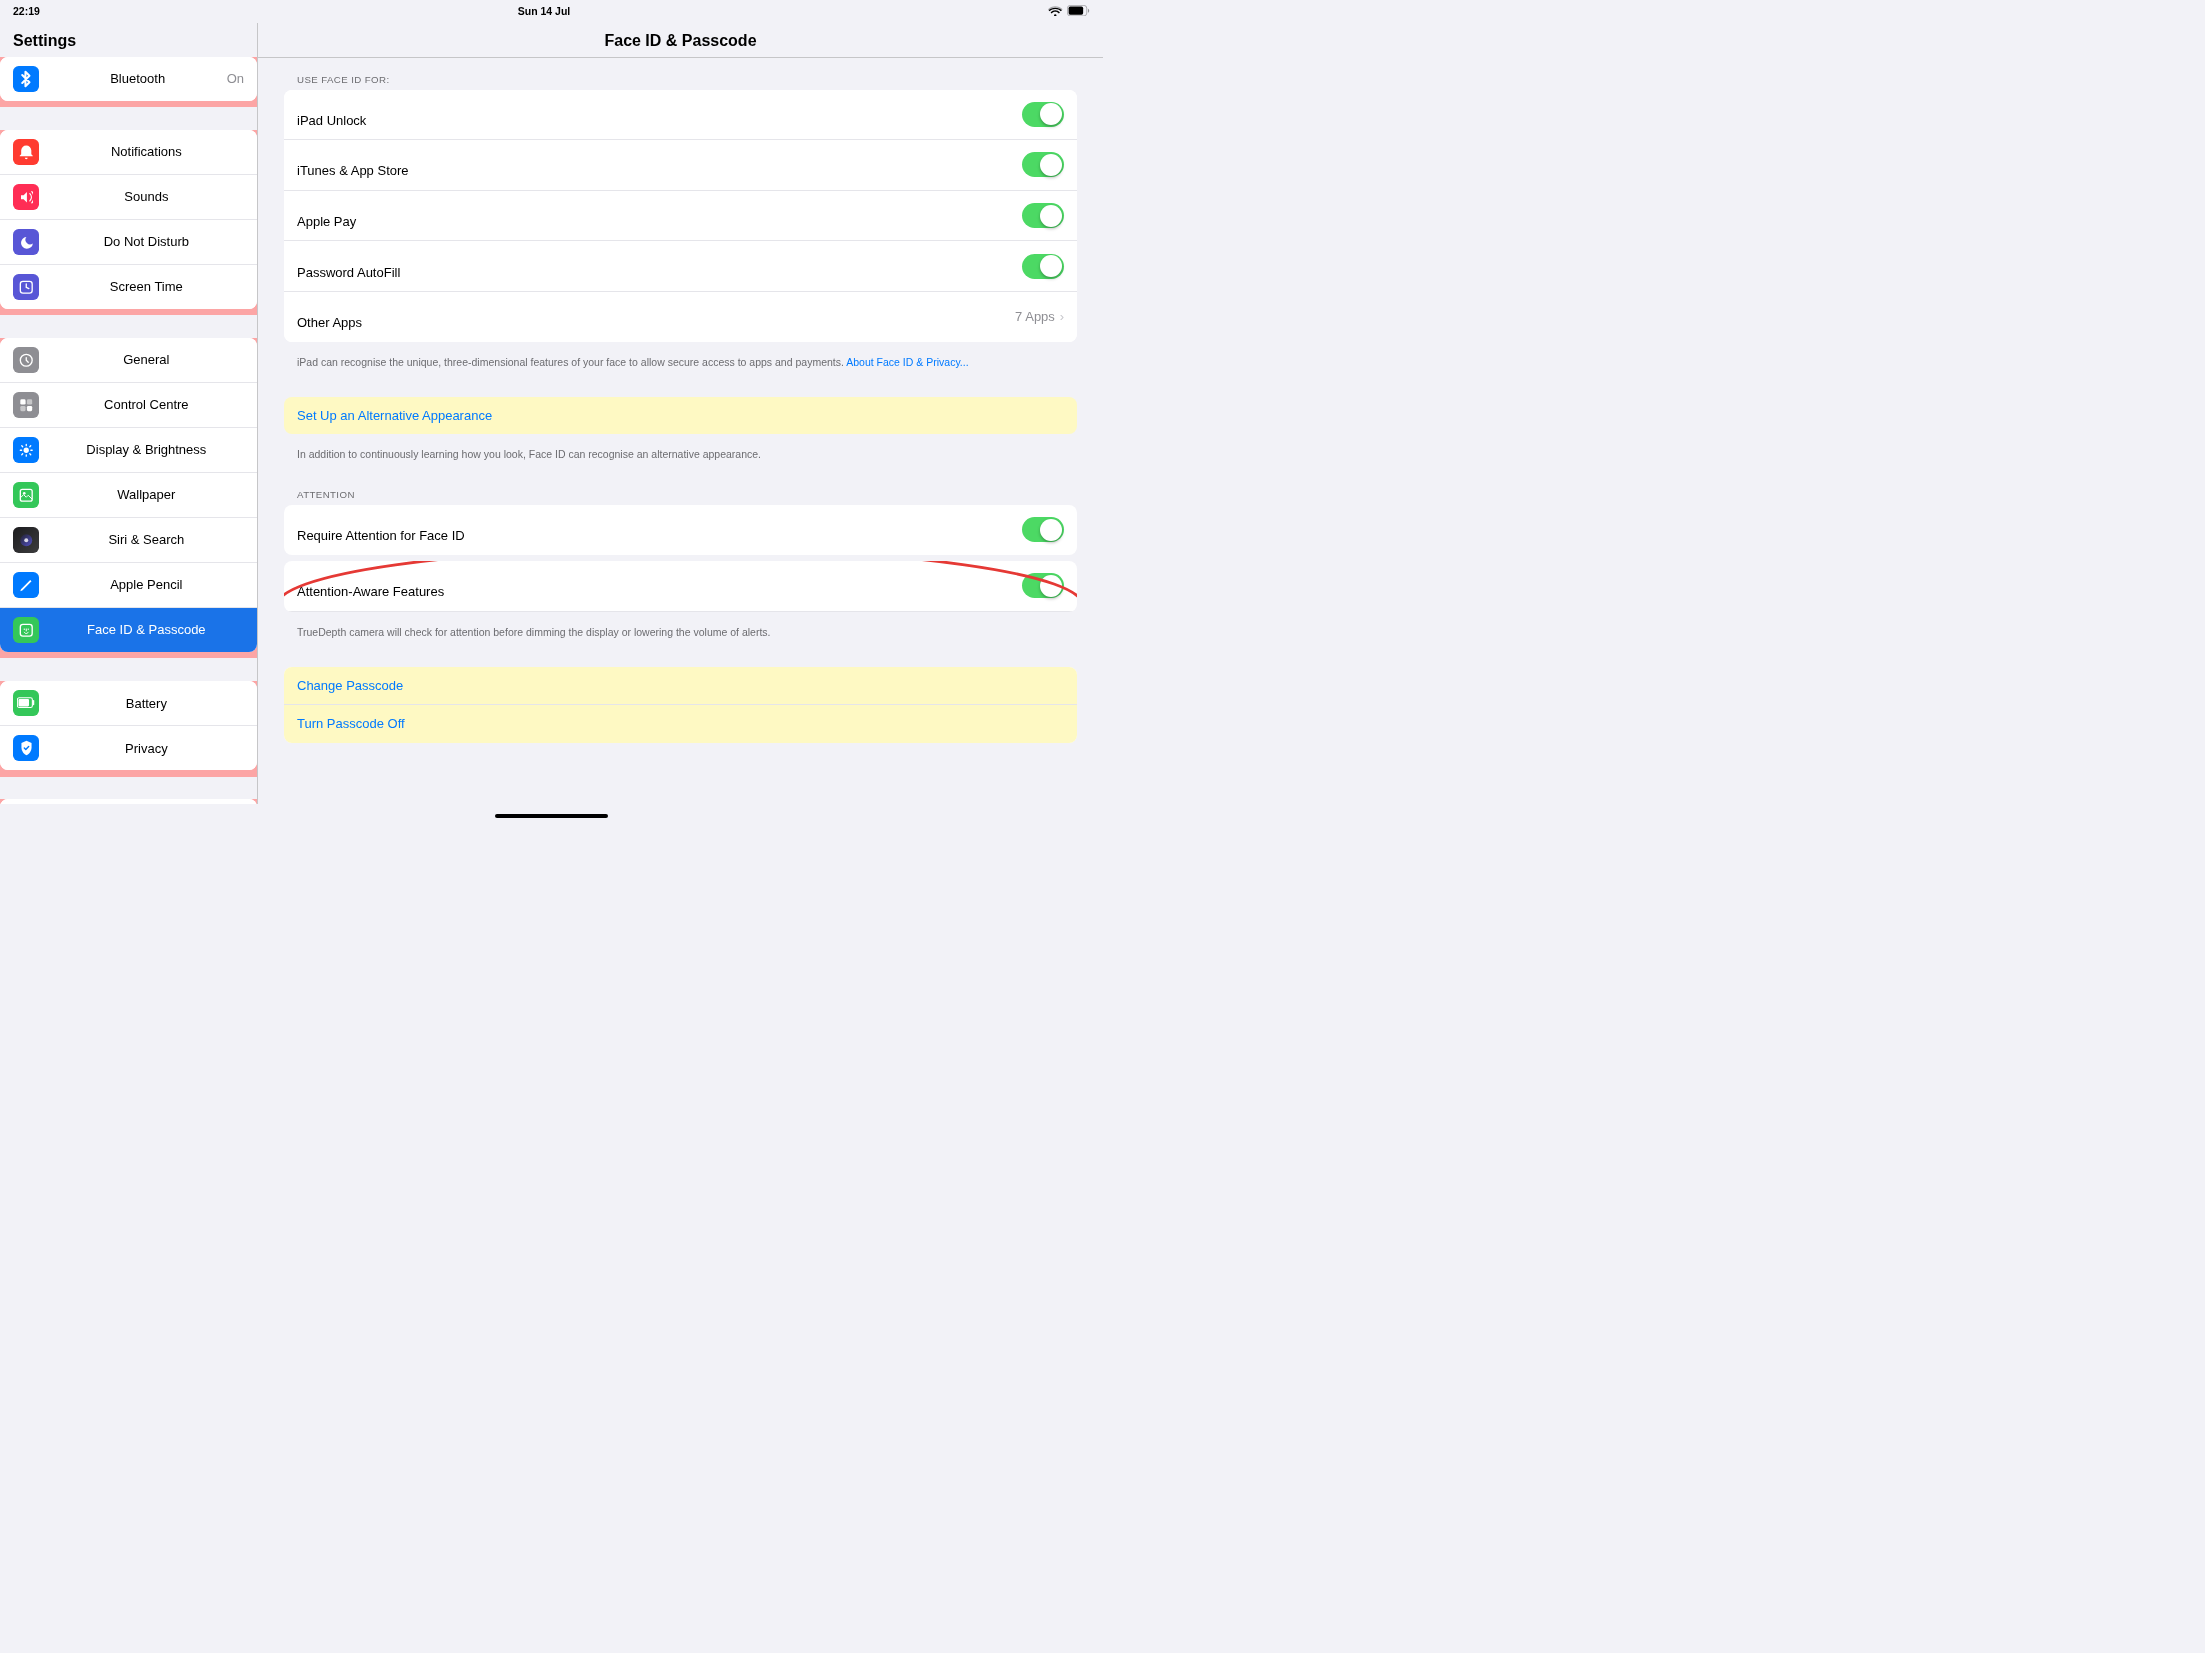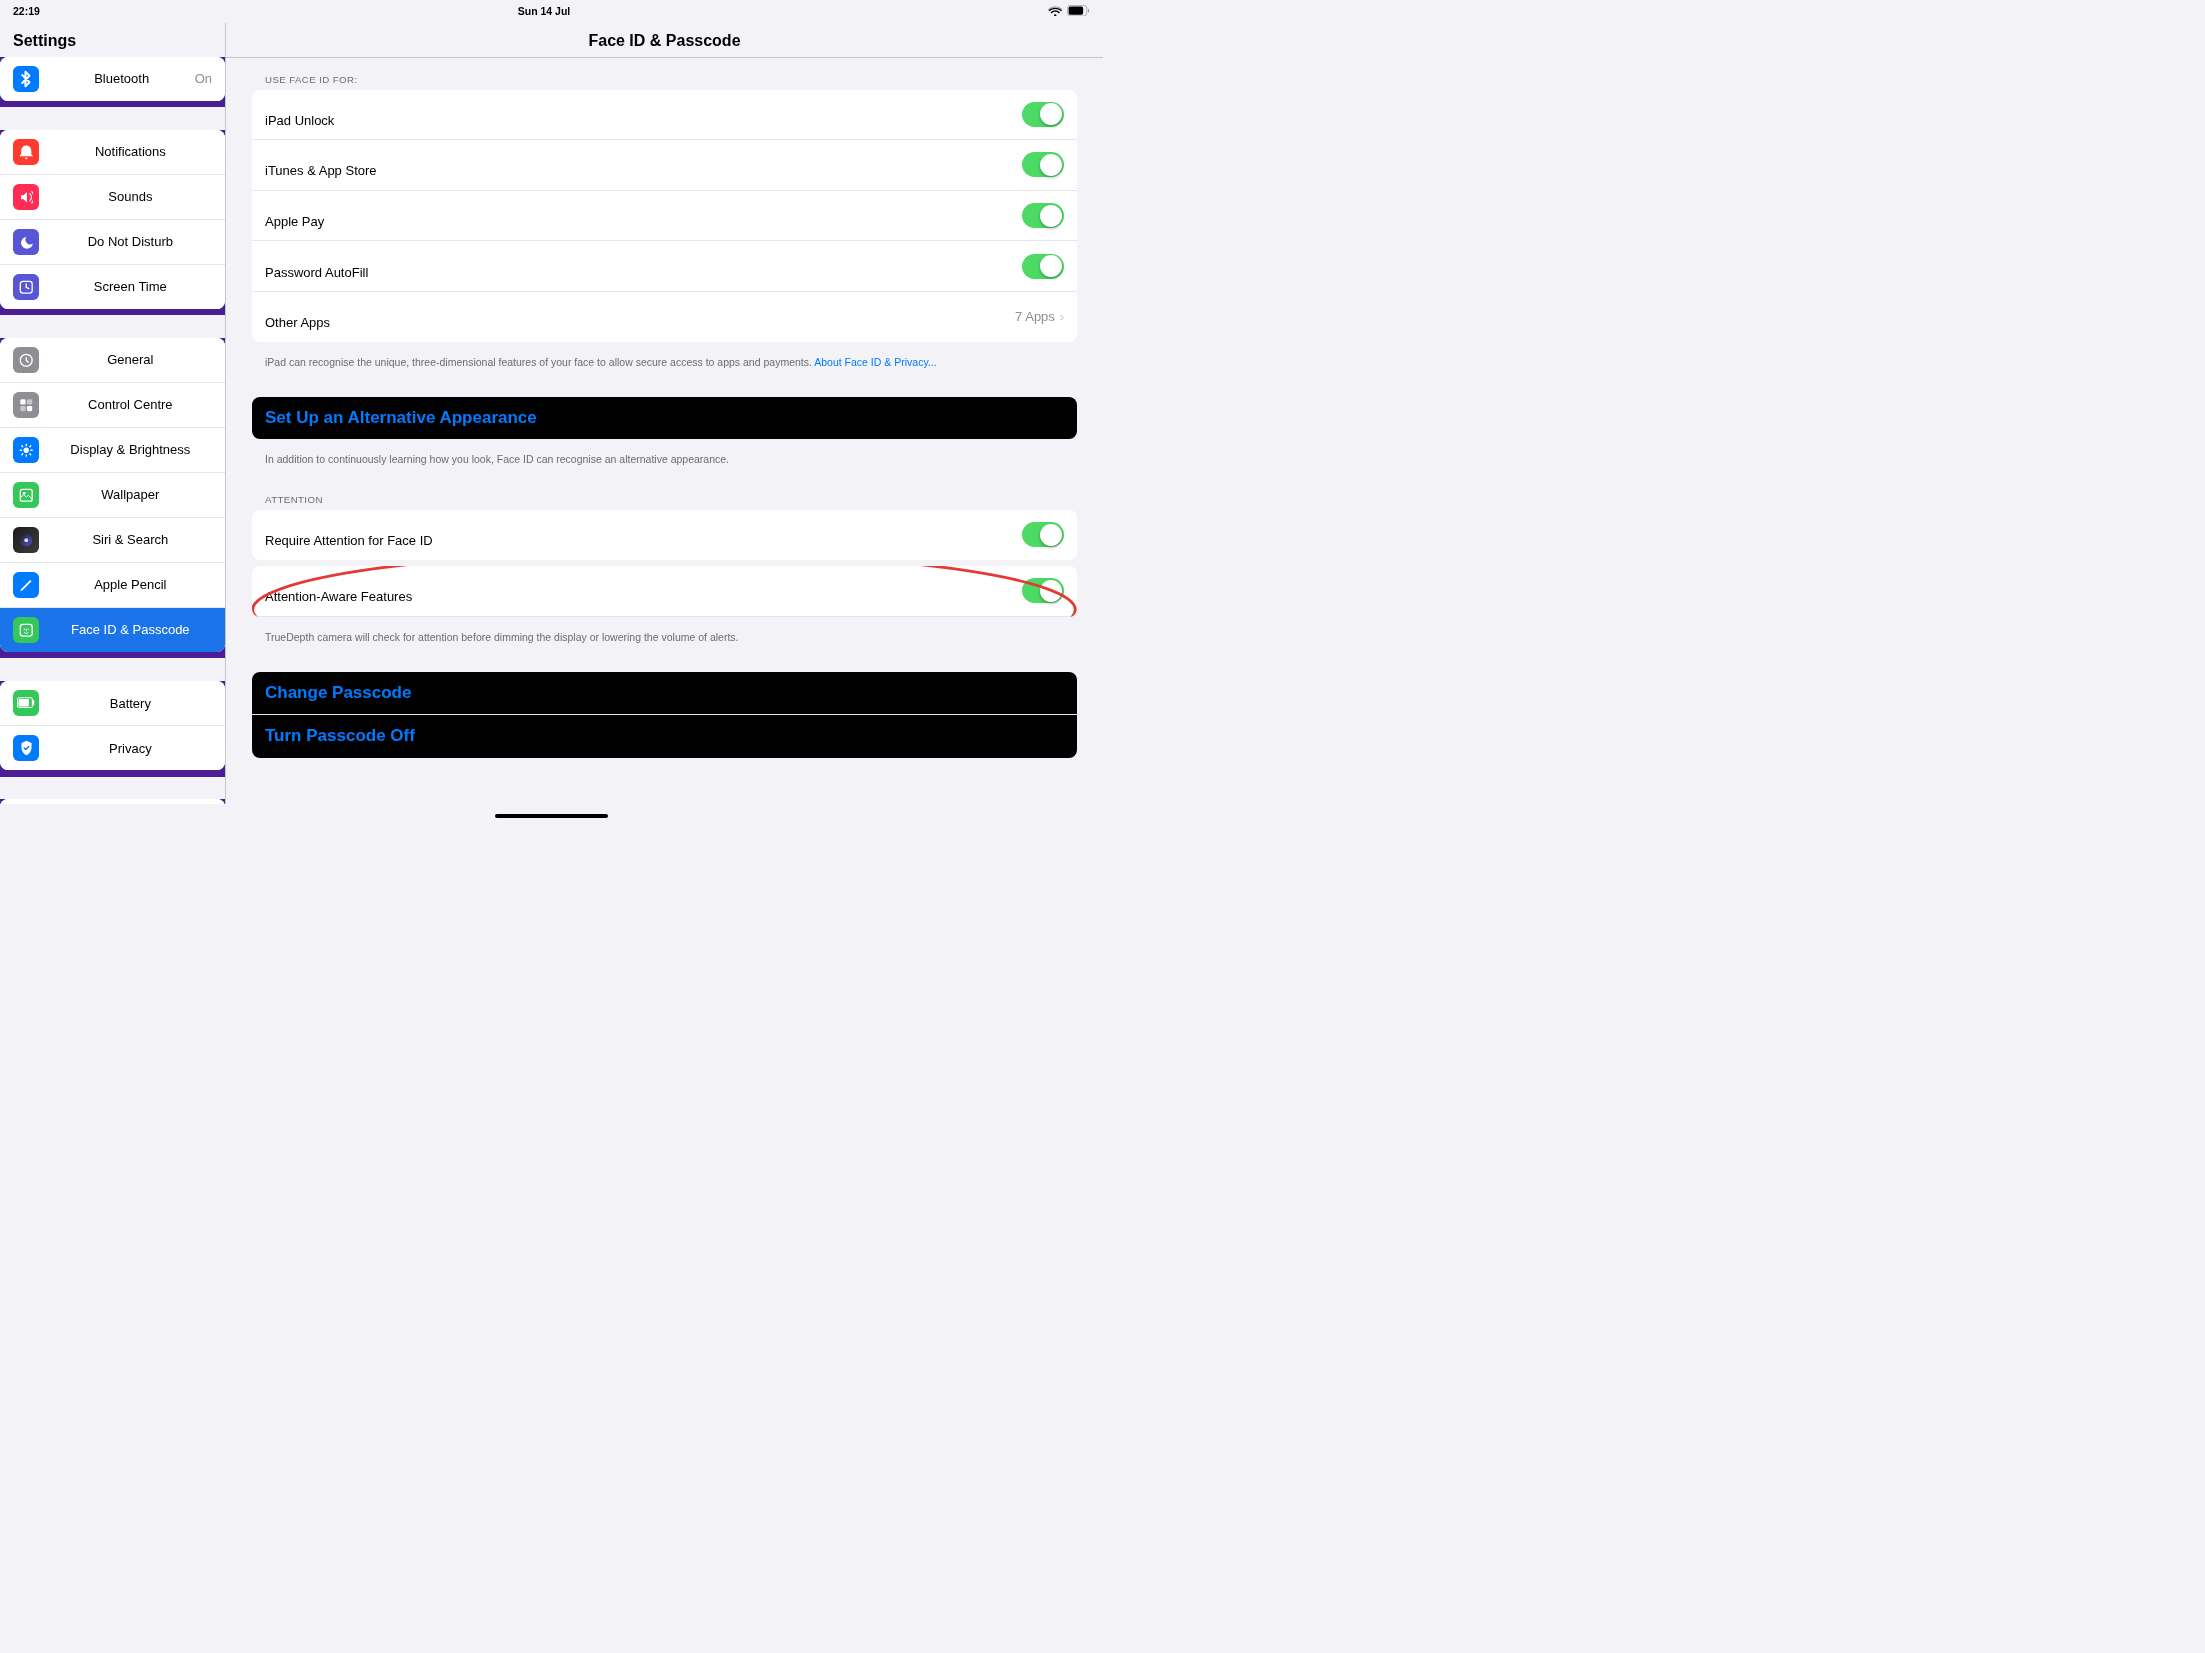--- a/index.html
+++ b/index.html
@@ -35,22 +35,22 @@
 
     
     .main-layout {
       display: flex;
       flex: 1;
       overflow: hidden;
     }
 
     
     .sidebar {
-      width: 226px;
-      background: #4c1d95;
+      width: 258px;
+      background: #fca5a5;
       border-right: 0.8px solid #c6c6c8;
       overflow-y: auto;
       flex-shrink: 0;
     }
     .sidebar-header {
       padding: 9.7px 13px 6.5px 13px;
       font-size: 16px;
       font-weight: 700;
       color: #000;
       background: #f2f2f7;
@@ -192,26 +192,25 @@
       line-height: 1.4;
     }
     .description-text a {
       color: #007aff;
       text-decoration: none;
     }
 
     
     .link-row {
       padding: 11.3px 13px;
-      font-size: 17px;
+      font-size: 13px;
       color: #007aff;
       cursor: pointer;
       border-bottom: 0.8px solid #e5e5ea;
-      background: #000000;
-      font-weight: bold;
+      background: #fef9c3;
     }
     .link-row:last-child {
       border-bottom: none;
     }
     .link-row-red {
       color: #ff3b30;
     }
 
     
     .spacer { height: 16px; }

